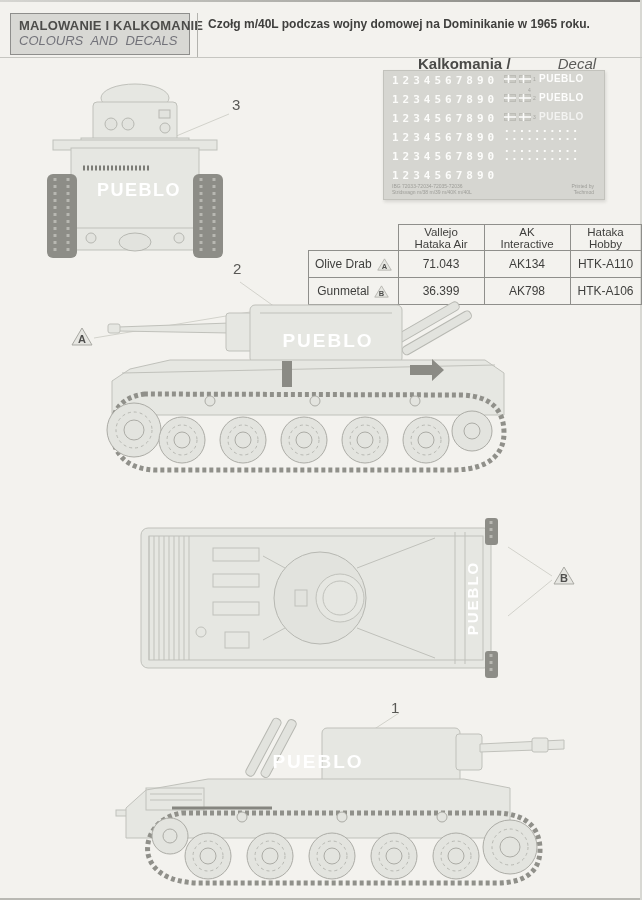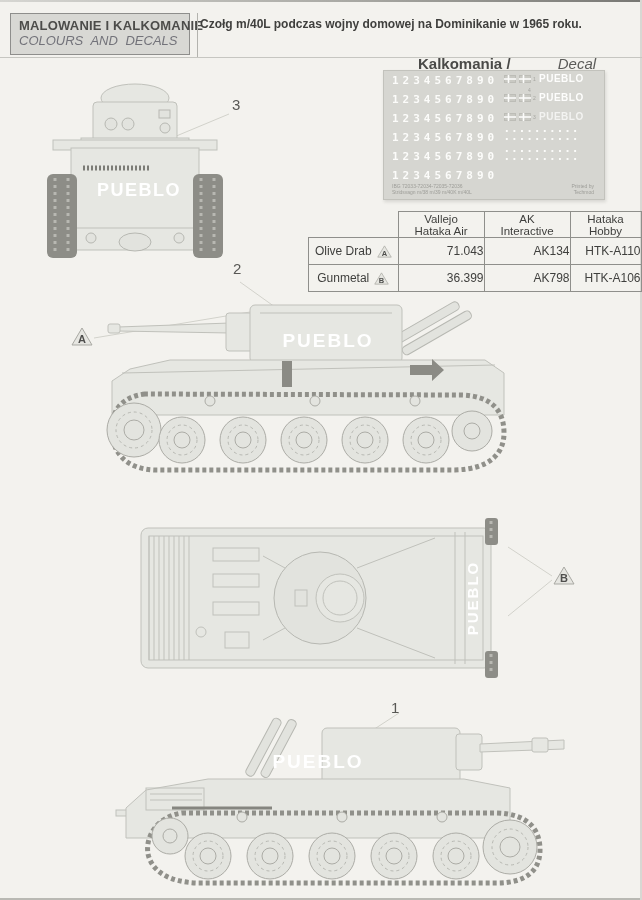--- a/index.html
+++ b/index.html
@@ -11,21 +11,21 @@
   .edge-bottom{position:absolute;bottom:0;left:0;right:0;height:2px;background:#b9b9b3;}
   .edge-right{position:absolute;top:0;right:0;bottom:0;width:2px;background:#d8d8d3;}
 
   
   .header-box{position:absolute;left:10px;top:13px;width:180px;height:42px;
               background:#d8d8d4;border:1px solid #8e8e8c;padding:4px 0 0 8px;box-sizing:border-box;}
   .header-title{font-size:13px;font-weight:bold;color:#4c4c4a;letter-spacing:.2px;white-space:nowrap;}
   .header-sub{font-size:13px;font-style:italic;color:#73737a;word-spacing:4px;white-space:nowrap;}
   .v-divider{position:absolute;left:197px;top:13px;width:1px;height:44px;background:#b3b3ae;}
   .h-divider{position:absolute;left:0;top:57px;width:642px;height:1px;background:#c6c6c1;}
-  .subject{position:absolute;left:200px;top:16px;line-height:16px;}
+  .subject{position:absolute;left:208px;top:16px;line-height:16px;}
   .subject-pl{font-size:12px;font-weight:bold;color:#3f3f3d;}
   .subject-en{font-size:12px;font-style:italic;color:#898984;}
 
   
   .decal-heading{position:absolute;left:418px;top:55px;font-size:15px;color:#4a4a48;white-space:nowrap;}
   .decal-heading .b{font-weight:bold;}
   .decal-heading .i{font-style:italic;color:#5b5b59;margin-left:43px;}
   .decal-sheet{position:absolute;left:383px;top:70px;width:222px;height:130px;background:#d6d6d1;
                border:1px solid #c2c2bc;box-shadow:1px 2px 3px rgba(60,60,55,.15);box-sizing:border-box;}
   .digit-row{position:absolute;left:8px;width:120px;height:14px;
@@ -36,25 +36,25 @@
   .flag-label{position:absolute;font-size:5px;color:#a5a5a0;}
   .decal-pueblo{position:absolute;left:155px;font-size:10px;font-weight:bold;letter-spacing:.5px;color:#fdfdfc;}
   .decal-dots{position:absolute;left:119px;width:76px;height:15px;
               background-image:radial-gradient(circle,#fbfbf9 1.4px,rgba(0,0,0,0) 1.5px);
               background-size:7.6px 8px;}
   .decal-footer{position:absolute;bottom:4px;font-size:5px;line-height:6px;color:#9d9d98;}
   .decal-footer.left{left:8px;}
   .decal-footer.right{right:10px;text-align:right;}
 
   
-  .paint-table{position:absolute;left:308px;top:211px;border-collapse:collapse;table-layout:fixed;}
+  .paint-table{position:absolute;left:308px;top:224px;border-collapse:collapse;table-layout:fixed;}
   .paint-table td,.paint-table th{border:1px solid #8f8f8b;font-size:11.5px;font-weight:normal;
         color:#3f3f3d;text-align:center;vertical-align:middle;padding:0;background:transparent;}
   .paint-table th{height:25px;line-height:12px;}
-  .paint-table td{height:26px;font-size:12px;text-align:right;}
+  .paint-table td{height:26px;font-size:12px;}
   .paint-table .empty{border:none;background:transparent;}
   .col-label{width:89px;} .col-vallejo{width:85px;} .col-ak{width:85px;} .col-hataka{width:70px;}
   .color-cell{display:flex;align-items:center;justify-content:center;gap:5px;}
 
   
   .tri-poly{fill:#e6e6e1;stroke:#a9a9a3;stroke-width:1;}
   .tri-text{fill:#4f4f4d;font-weight:bold;font-family:"Liberation Sans",sans-serif;text-anchor:middle;}
 
   
   .view-number{position:absolute;font-size:15px;color:#585855;}

